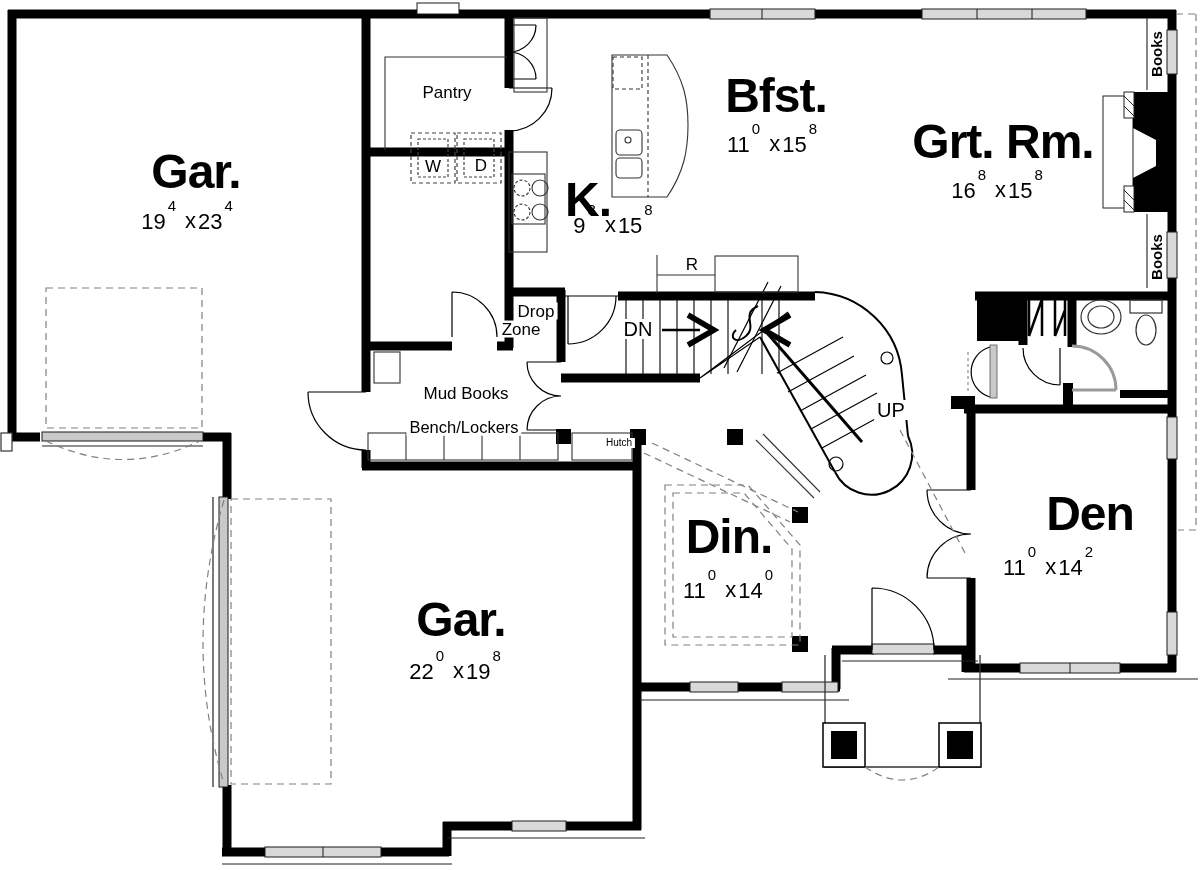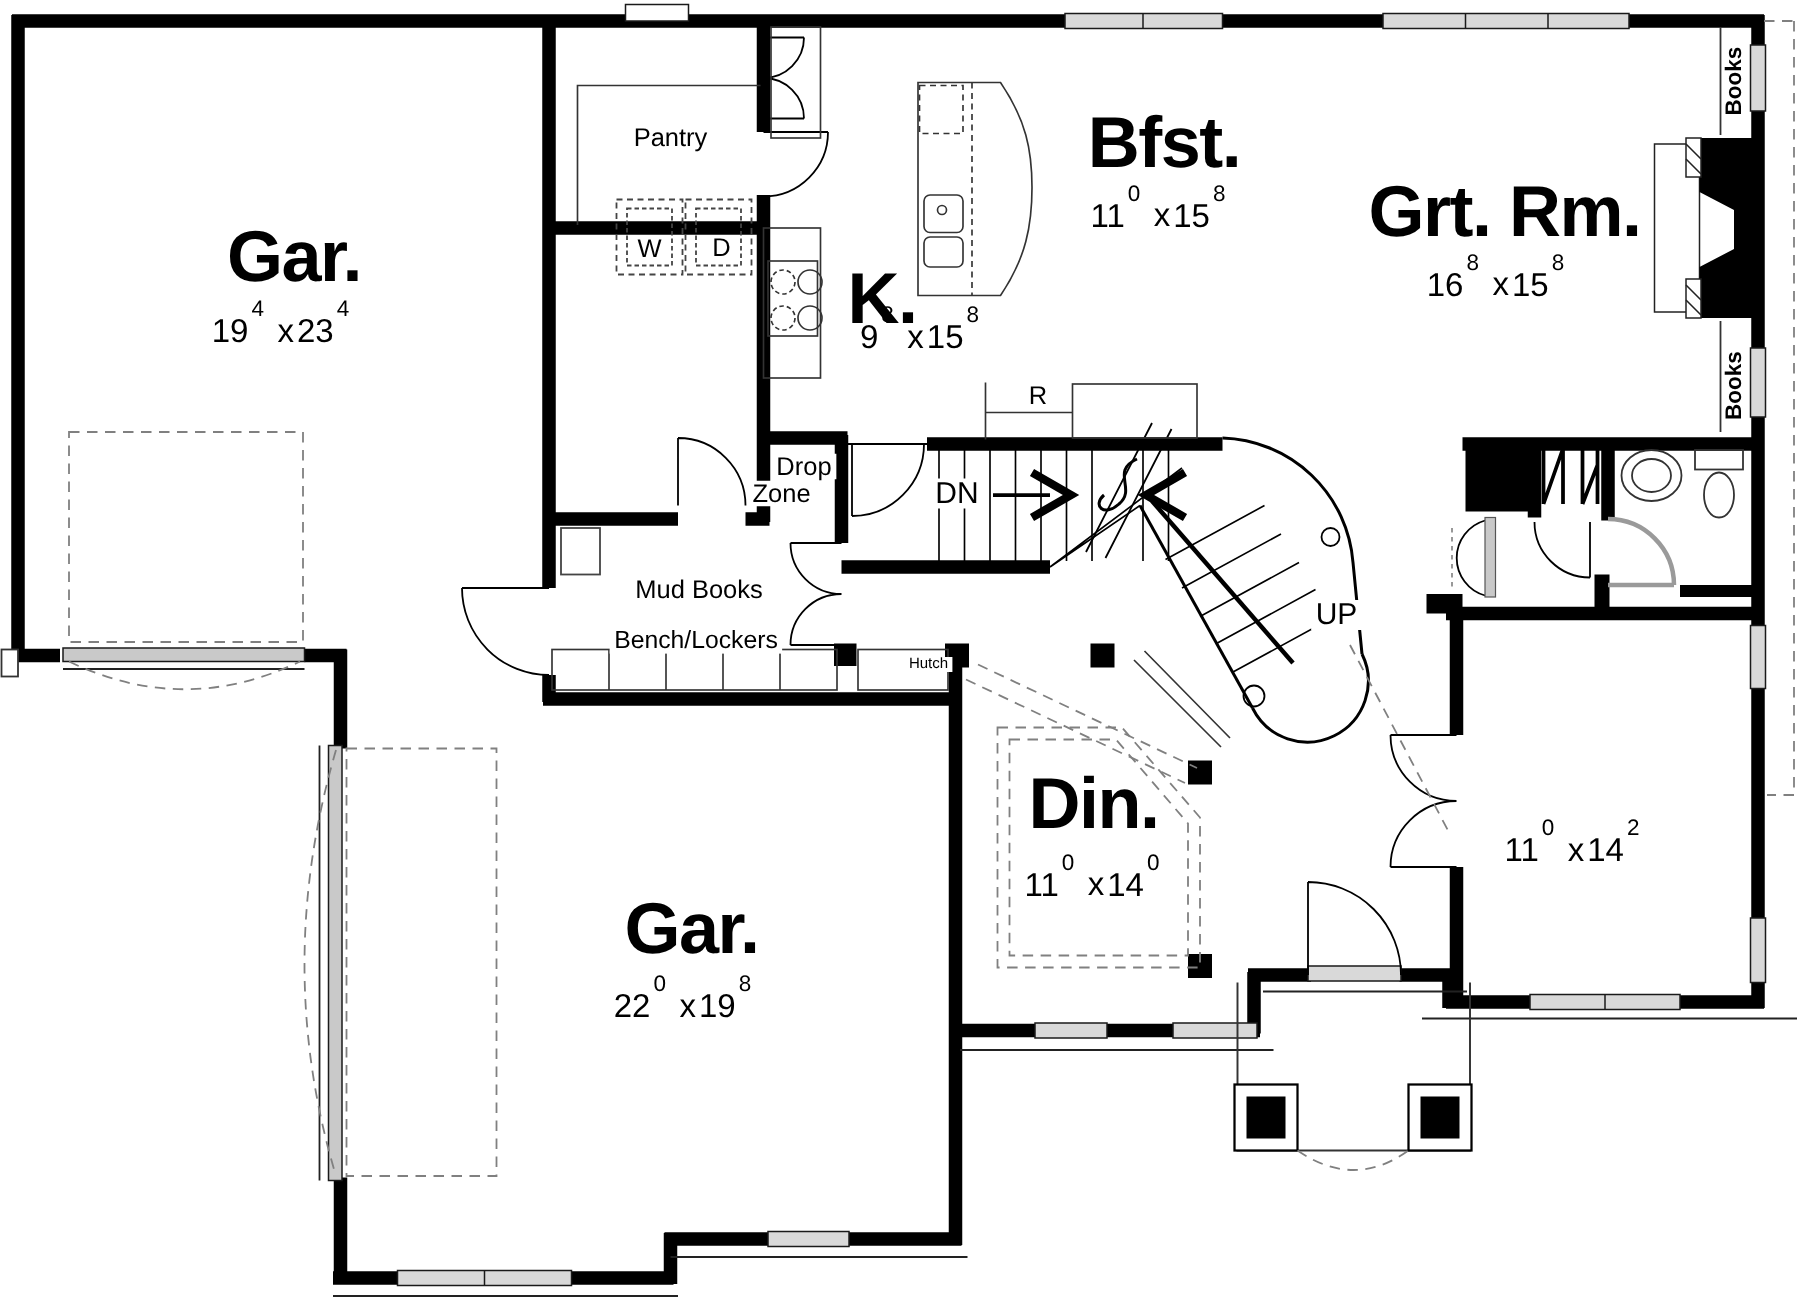--- a/index.html
+++ b/index.html
@@ -240,18 +240,19 @@
 <div class="lbl med bg" style="left:638px;top:329px;font-size:20px"><span>DN</span></div>
 <div class="lbl med bg" style="left:891px;top:410px;font-size:20px"><span>UP</span></div>
 
 <div class="lbl med" style="left:466px;top:393px"><span>Mud Books</span></div>
 <div class="lbl bg" style="left:464px;top:427px;font-size:16.5px"><span>Bench/Lockers</span></div>
 <div class="lbl bg" style="left:619px;top:443px;font-size:10px"><span>Hutch</span></div>
 
 <div class="lbl room" style="left:729px;top:537px"><span>Din.</span></div>
 <div class="lbl dim bg" style="left:728px;top:589px"><span>11</span><sup>0</sup><span class="xsep">x</span><span>14</span><sup>0</sup></div>
 
+<div class="lbl room" style="left:1090px;top:514px"><span>Den</span></div>
 <div class="lbl dim" style="left:1048px;top:566px"><span>11</span><sup>0</sup><span class="xsep">x</span><span>14</span><sup>2</sup></div>
 
 <div class="lbl room" style="left:461px;top:620px"><span>Gar.</span></div>
 <div class="lbl dim" style="left:455px;top:670px"><span>22</span><sup>0</sup><span class="xsep">x</span><span>19</span><sup>8</sup></div>
 
 </div>
 
 </body></html>

